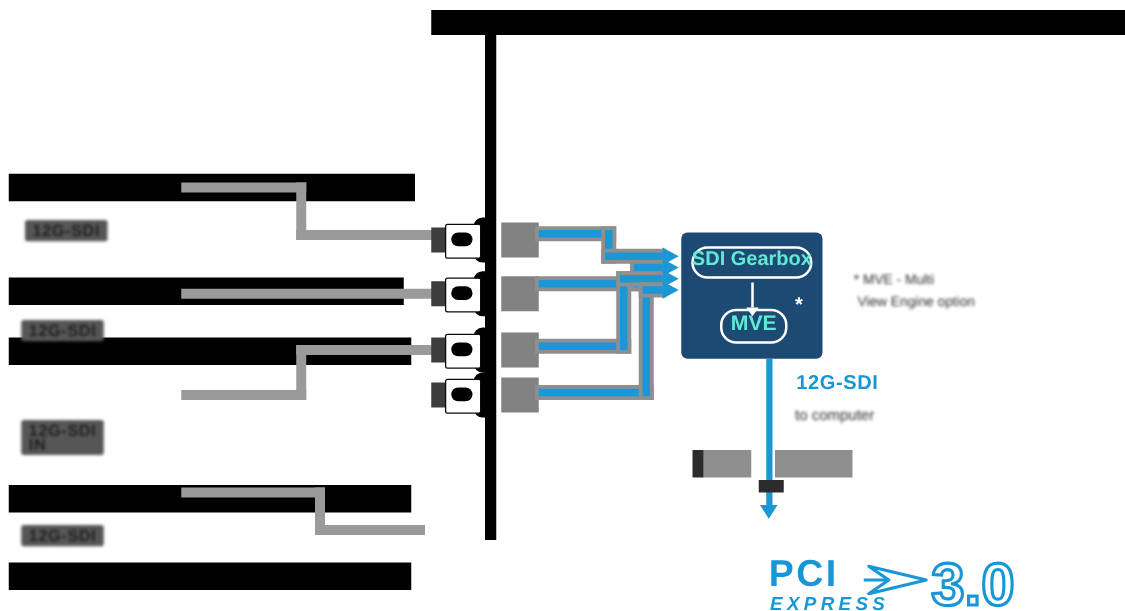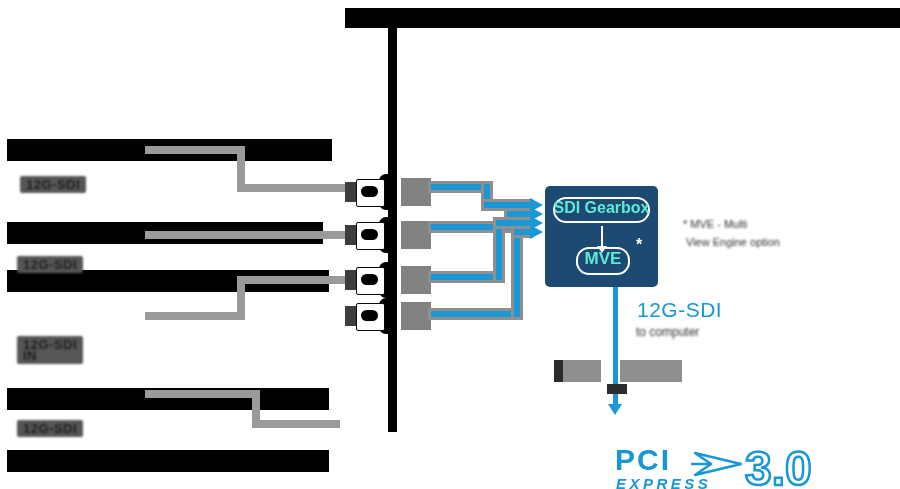--- a/index.html
+++ b/index.html
@@ -35,21 +35,21 @@
            border-top:11px solid var(--accent-blue,#1b97d6);}
   
   .gearbox{background:var(--box-blue,#1d4a72);border-radius:5px;}
   .pill{border:2px solid #fff;border-radius:13px;color:#5eead4;text-align:center;
         display:flex;align-items:flex-start;justify-content:center;white-space:nowrap;}
   .gb-arrow-line{width:2px;background:#fff;}
   .gb-arrow-head{width:0;height:0;border-left:5px solid transparent;border-right:5px solid transparent;
                  border-top:7px solid #fff;}
   .asterisk{color:#fff;font-size:16px;font-weight:bold;}
   
-  .sdi-label{color:var(--logo-blue,#1797d5);font-size:21px;font-weight:normal;letter-spacing:.5px;}
+  .sdi-label{color:var(--logo-blue,#1797d5);font-size:16px;font-weight:bold;letter-spacing:.5px;}
   .faint{color:#141414;filter:blur(1.2px);font-size:11px;white-space:nowrap;opacity:.9;}
   
   .slot{background:var(--slot-gray,#8f8f8f);height:22px;}
   .slot-dark{background:#2c2c2c;}
   
   .logo-blue{color:var(--logo-blue,#1797d5);}
   .logo-pci{font-size:30px;font-weight:bold;letter-spacing:2px;line-height:26px;}
   .logo-express{font-size:15px;font-weight:bold;font-style:italic;letter-spacing:3.5px;line-height:15px;text-decoration:underline;}
   .logo-ver{font-size:48px;font-weight:bold;line-height:44px;color:#fff;
             -webkit-text-stroke:2.5px var(--logo-blue,#1797d5);}

